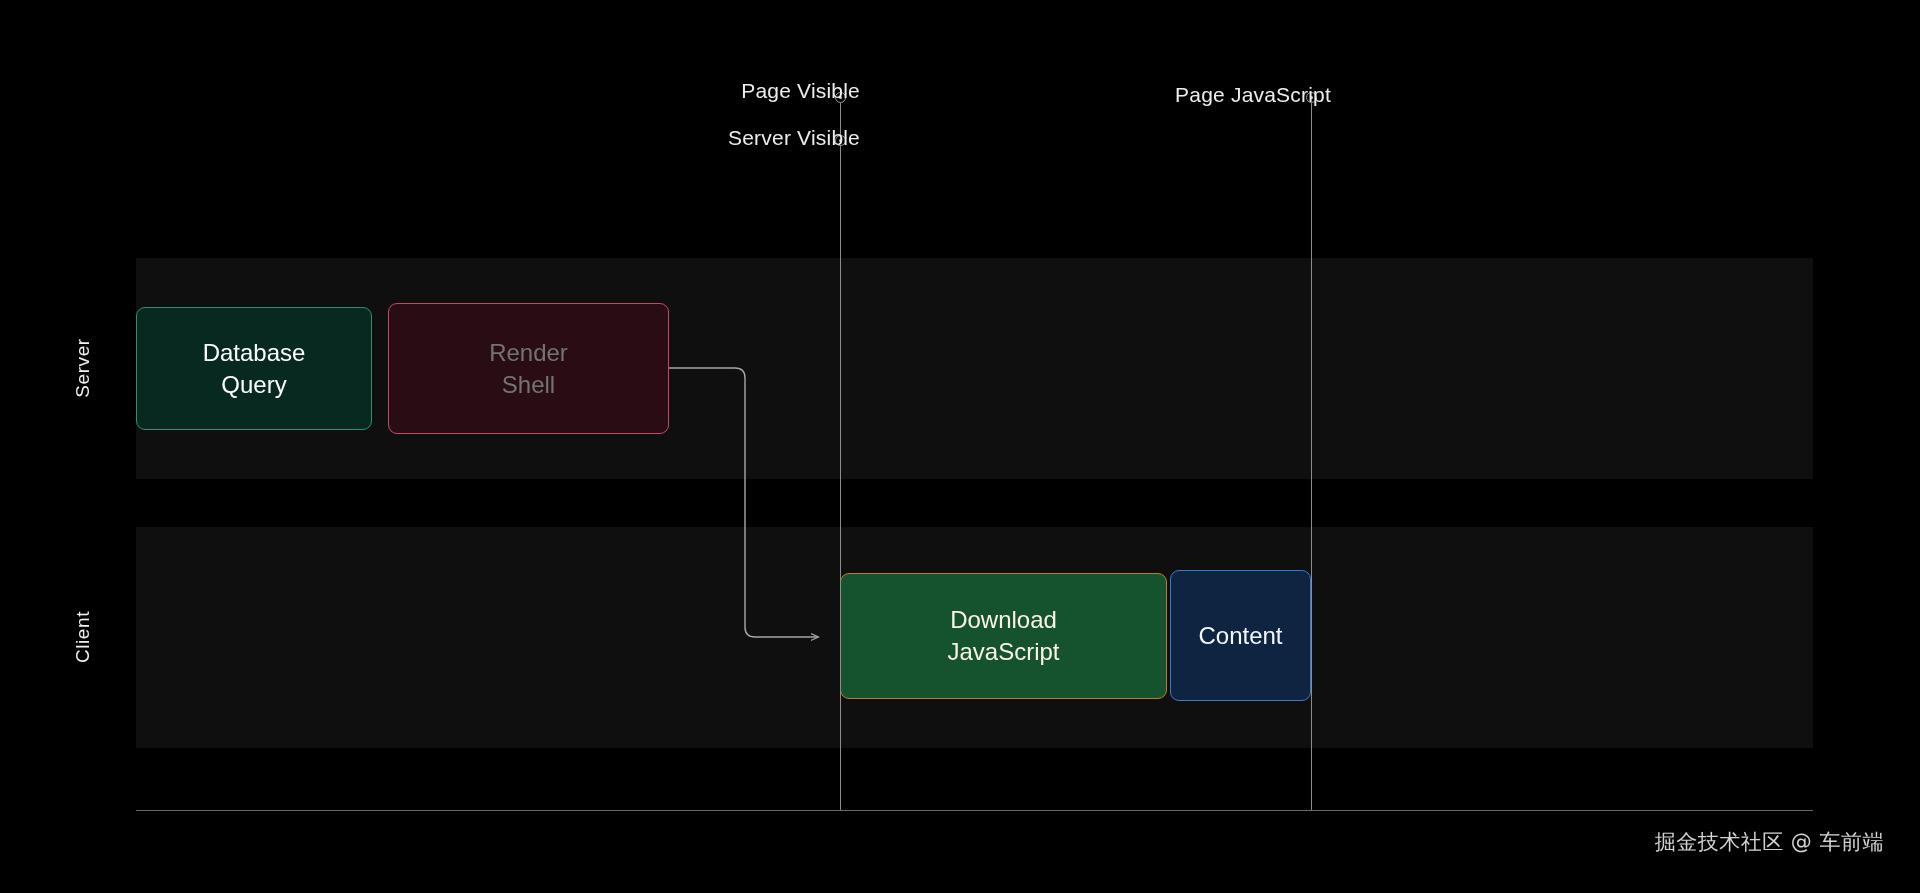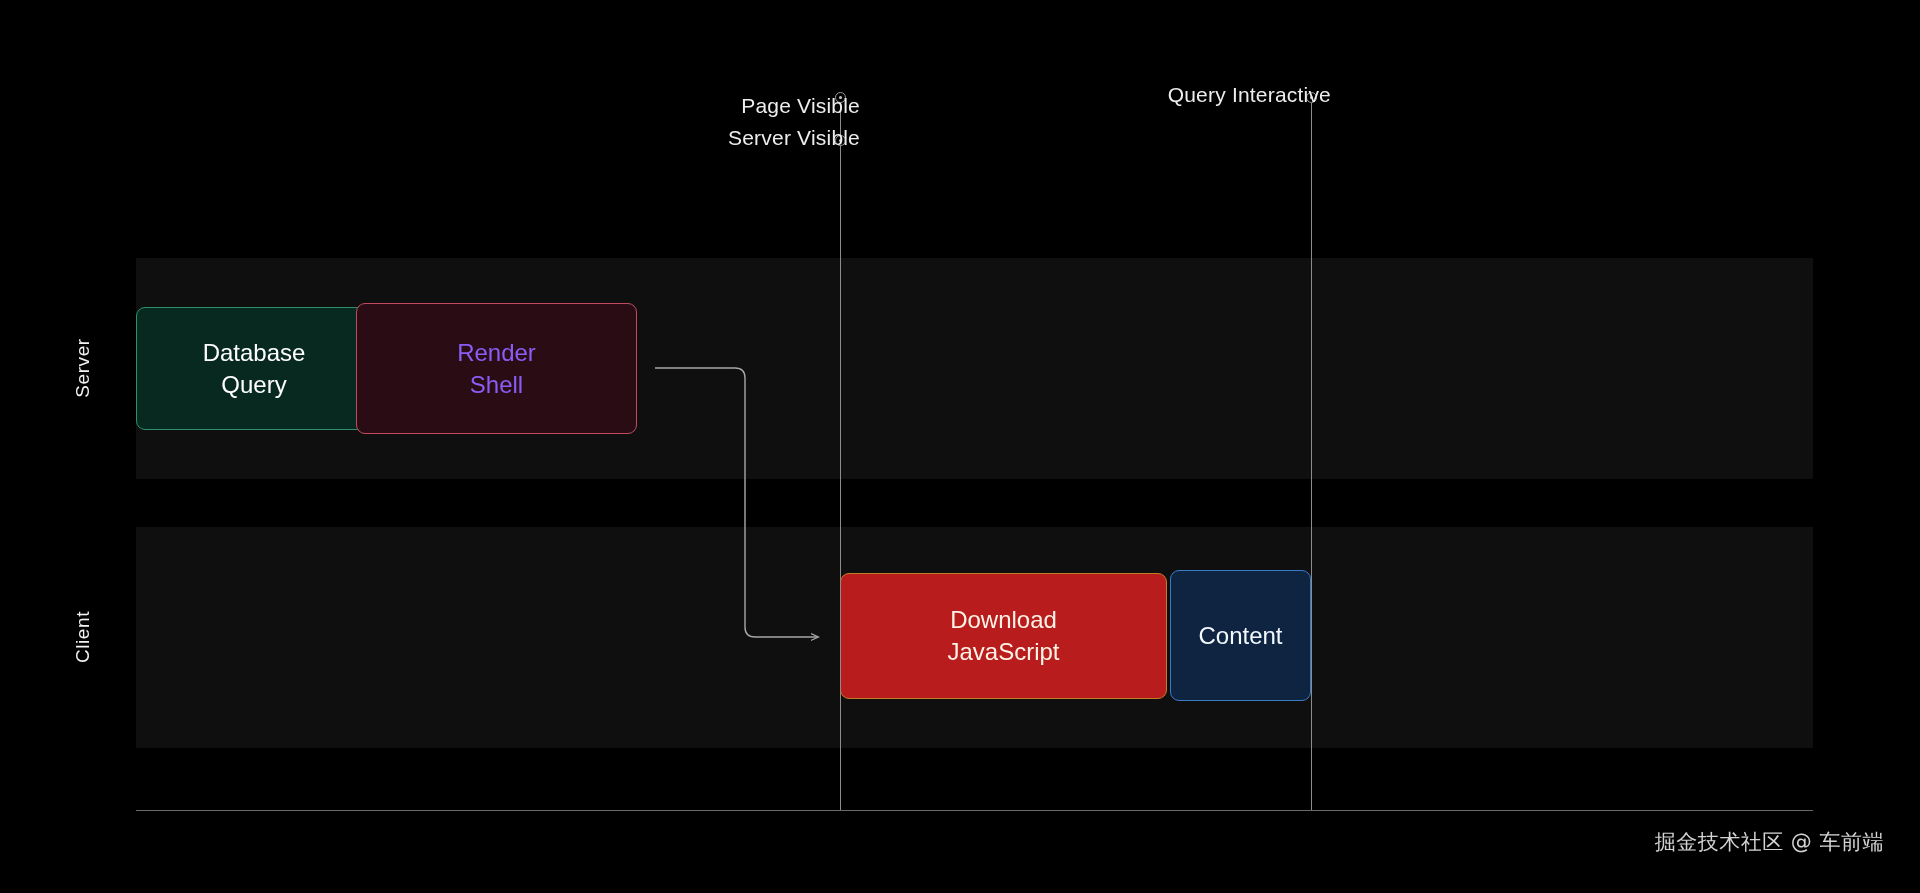--- a/index.html
+++ b/index.html
@@ -89,21 +89,21 @@
     font-size: 21px;
     color: #ededed;
     white-space: nowrap;
     text-align: right;
     letter-spacing: 0.2px;
   }
 
   
   #rule-page-visible  { left: 840px;  top: 103px; height: 708px; }
   #dot-page-visible   { left: 835px;  top: 92px; }
-  #label-page-visible { right: 1060px; top: 94px; margin-left: 28px; }
+  #label-page-visible { right: 1060px; top: 79px; margin-left: 28px; }
 
   
   #dot-content-visible   { left: 835px;  top: 135px; }
   #label-content-visible { right: 1060px; top: 126px; }
 
   
   #rule-page-interactive  { left: 1311px; top: 103px; height: 708px; }
   #dot-page-interactive   { left: 1306px; top: 92px; }
   #label-page-interactive { right: 589px;  top: 83px; }
 
@@ -124,28 +124,28 @@
     padding: 4px 10px;
     white-space: pre-line;
   }
 
   #task-database-query {
     left: 136px; top: 307px; width: 236px; height: 123px;
     background: #07291f;
     border-color: #2f8f6d;
   }
   #task-render-shell {
-    left: 356px; top: 303px; width: 281px; height: 131px;
+    left: 388px; top: 303px; width: 281px; height: 131px;
     background: #2a0d14;
     border-color: #c24b62;
-    color: #8b5cf6;
+    color: #737373;
   }
   #task-download-javascript {
     left: 840px; top: 573px; width: 327px; height: 126px;
-    background: #b91c1c;
+    background: #14532d;
     border-color: #c27c23;
     color: #fcf3e6;
   }
   #task-hydrate {
     left: 1170px; top: 570px; width: 141px; height: 131px;
     background: #0e2440;
     border-color: #3a7bc8;
     color: #f3f8ff;
   }
 
@@ -205,19 +205,19 @@
 
   <div class="marker-rule" id="rule-page-visible"></div>
   <div class="marker-dot" id="dot-page-visible"></div>
   <div class="marker-text" id="label-page-visible">Page Visible</div>
 
   <div class="marker-dot" id="dot-content-visible"></div>
   <div class="marker-text" id="label-content-visible">Server Visible</div>
 
   <div class="marker-rule" id="rule-page-interactive"></div>
   <div class="marker-dot" id="dot-page-interactive"></div>
-  <div class="marker-text" id="label-page-interactive">Query Interactive</div>
+  <div class="marker-text" id="label-page-interactive">Page JavaScript</div>
 
   <div id="axis-line"></div>
 
   <div id="watermark">掘金技术社区 @ 车前端</div>
 
 </div>
 
 </body></html>

